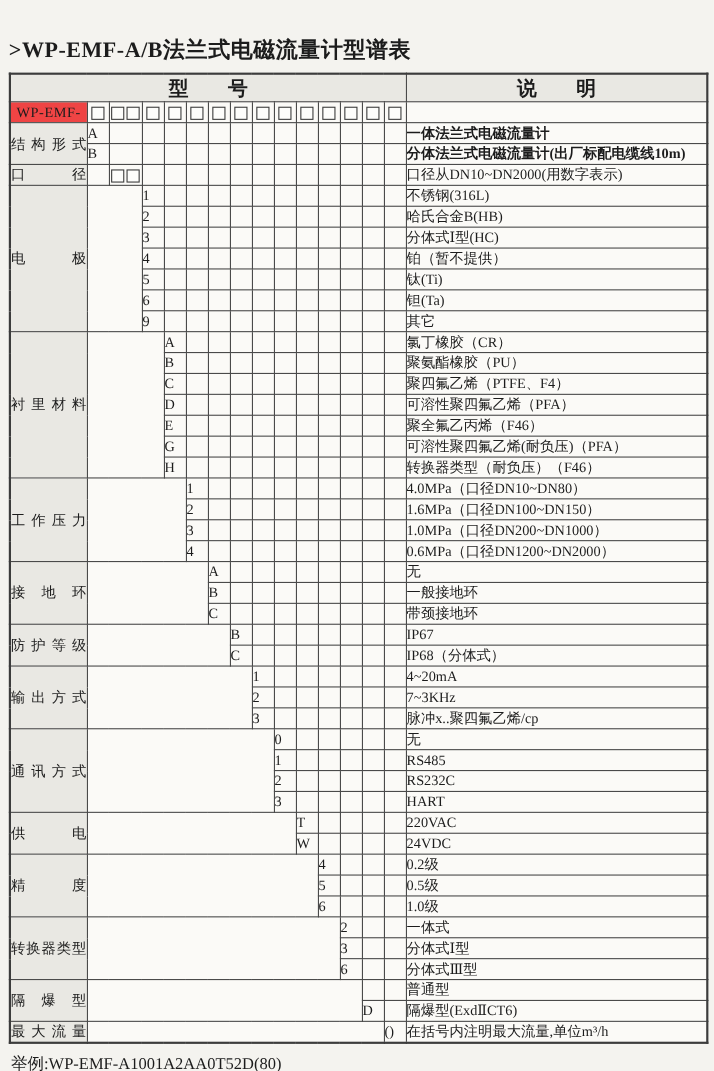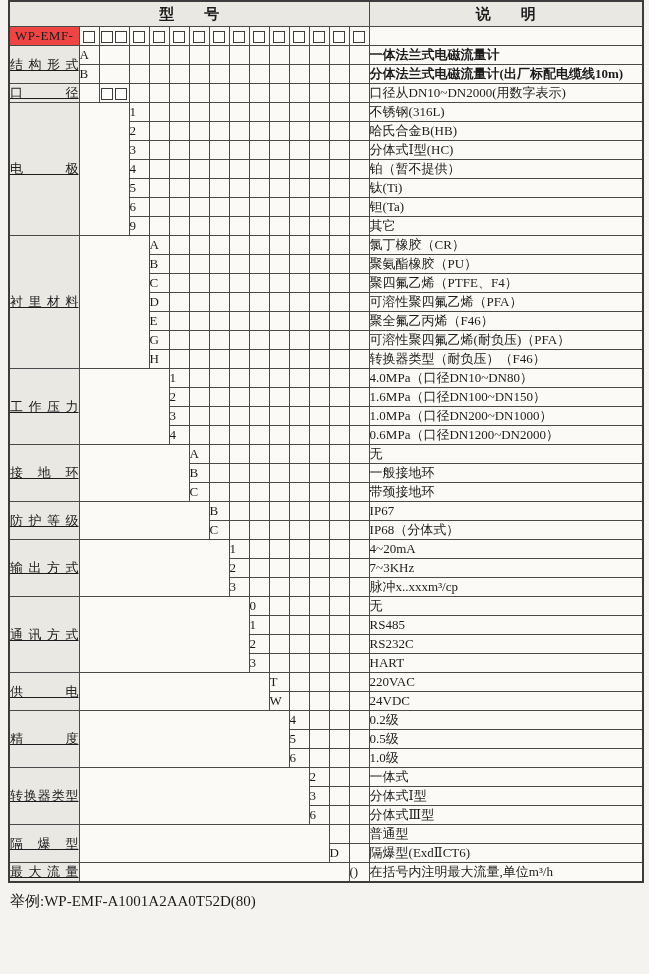--- a/index.html
+++ b/index.html
@@ -29,31 +29,30 @@
     padding:0;
     height:18px;line-height:18px;
     font-size:13px;
     overflow:hidden;white-space:nowrap;
     font-weight:normal;
     vertical-align:middle;
   }
   .head-row th{
     height:24px;line-height:24px;
     background:#e9e8e3;
-    font-weight:bold;font-size:15px;
+    font-weight:bold;font-size:18px;
     text-align:center;
   }
   .label-cell{
     background:#e9e8e3;
     font-weight:bold;
     font-size:12.5px;
     text-align:justify;
     text-align-last:justify;
     padding:0 4px;
-    text-decoration:underline;
   }
   .prefix-cell{
     background:#ef4444;
     font-weight:bold;
     font-size:12.5px;
     text-align:center;
     text-align-last:auto;
     letter-spacing:0.5px;
   }
   .box-cell{text-align:center;}
@@ -76,20 +75,21 @@
     font-size:15px;
     white-space:nowrap;
   }
   .example .ex-label{margin-right:0;}
 </style>
 </head>
 <body>
 
 <div class="page">
 
+  <h1 class="title">&gt;WP-EMF-A/B法兰式电磁流量计型谱表</h1>
 
   <table class="spec">
     <colgroup id="colgroup">
         <col style="width: 70px;">
         <col style="width: 20px;">
         <col style="width: 30px;">
         <col style="width: 20px;">
         <col style="width: 20px;">
         <col style="width: 20px;">
         <col style="width: 20px;">
@@ -527,21 +527,21 @@
           <td class="desc-cell">7~3KHz</td>
         </tr>
         <tr>
           <td class="code-cell">3</td>
           <td class="grid-cell"></td>
           <td class="grid-cell"></td>
           <td class="grid-cell"></td>
           <td class="grid-cell"></td>
           <td class="grid-cell"></td>
           <td class="grid-cell"></td>
-          <td class="desc-cell">脉冲x..xxxm³/cp</td>
+          <td class="desc-cell">脉冲x..聚四氟乙烯/cp</td>
         </tr>
         <tr>
           <td class="label-cell" rowspan="4">通讯方式</td>
           <td class="merged-cell" rowspan="4" colspan="8"></td>
           <td class="code-cell">0</td>
           <td class="grid-cell"></td>
           <td class="grid-cell"></td>
           <td class="grid-cell"></td>
           <td class="grid-cell"></td>
           <td class="grid-cell"></td>

